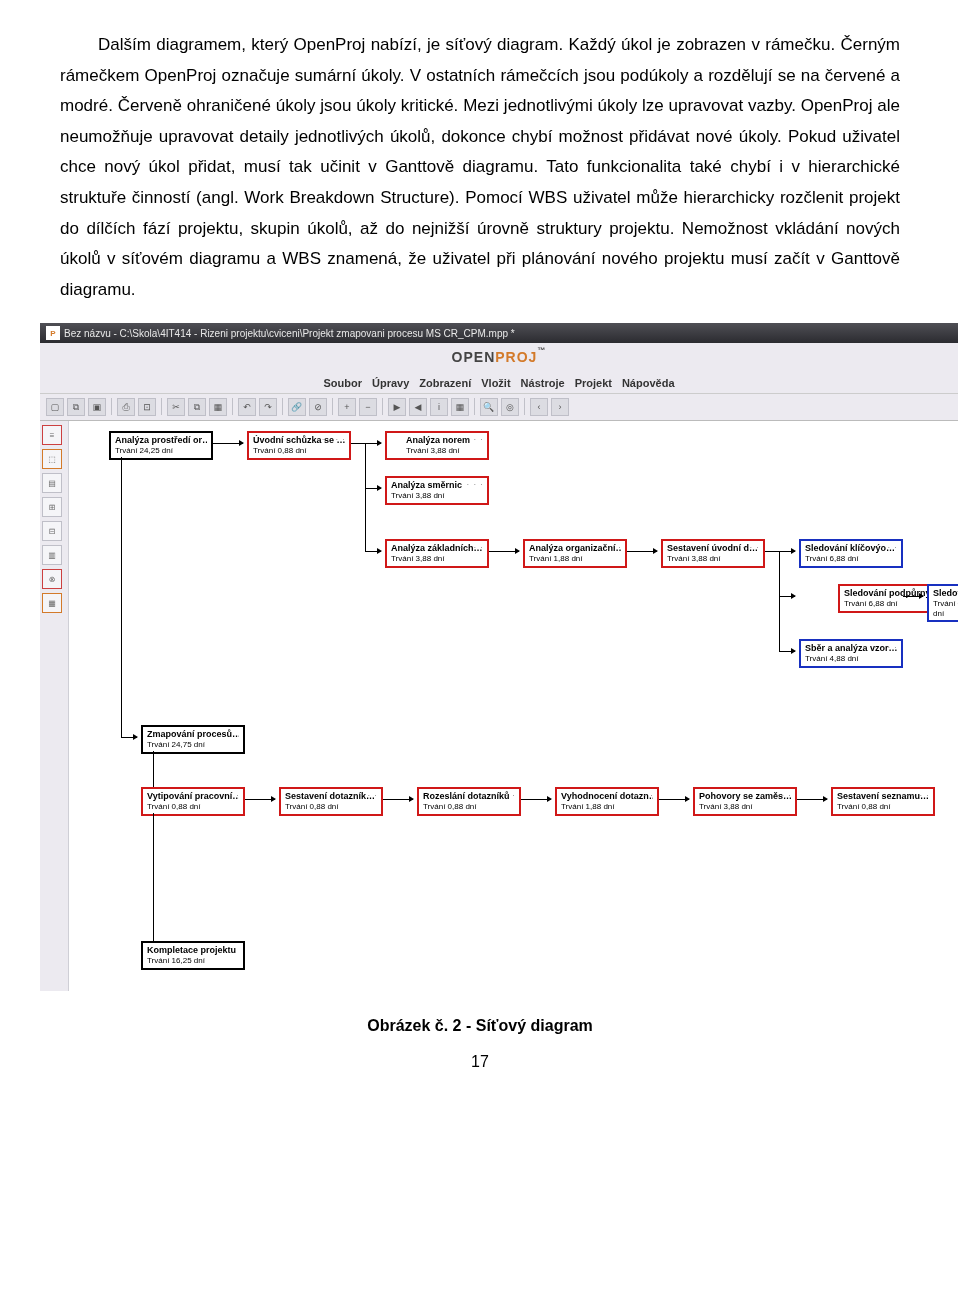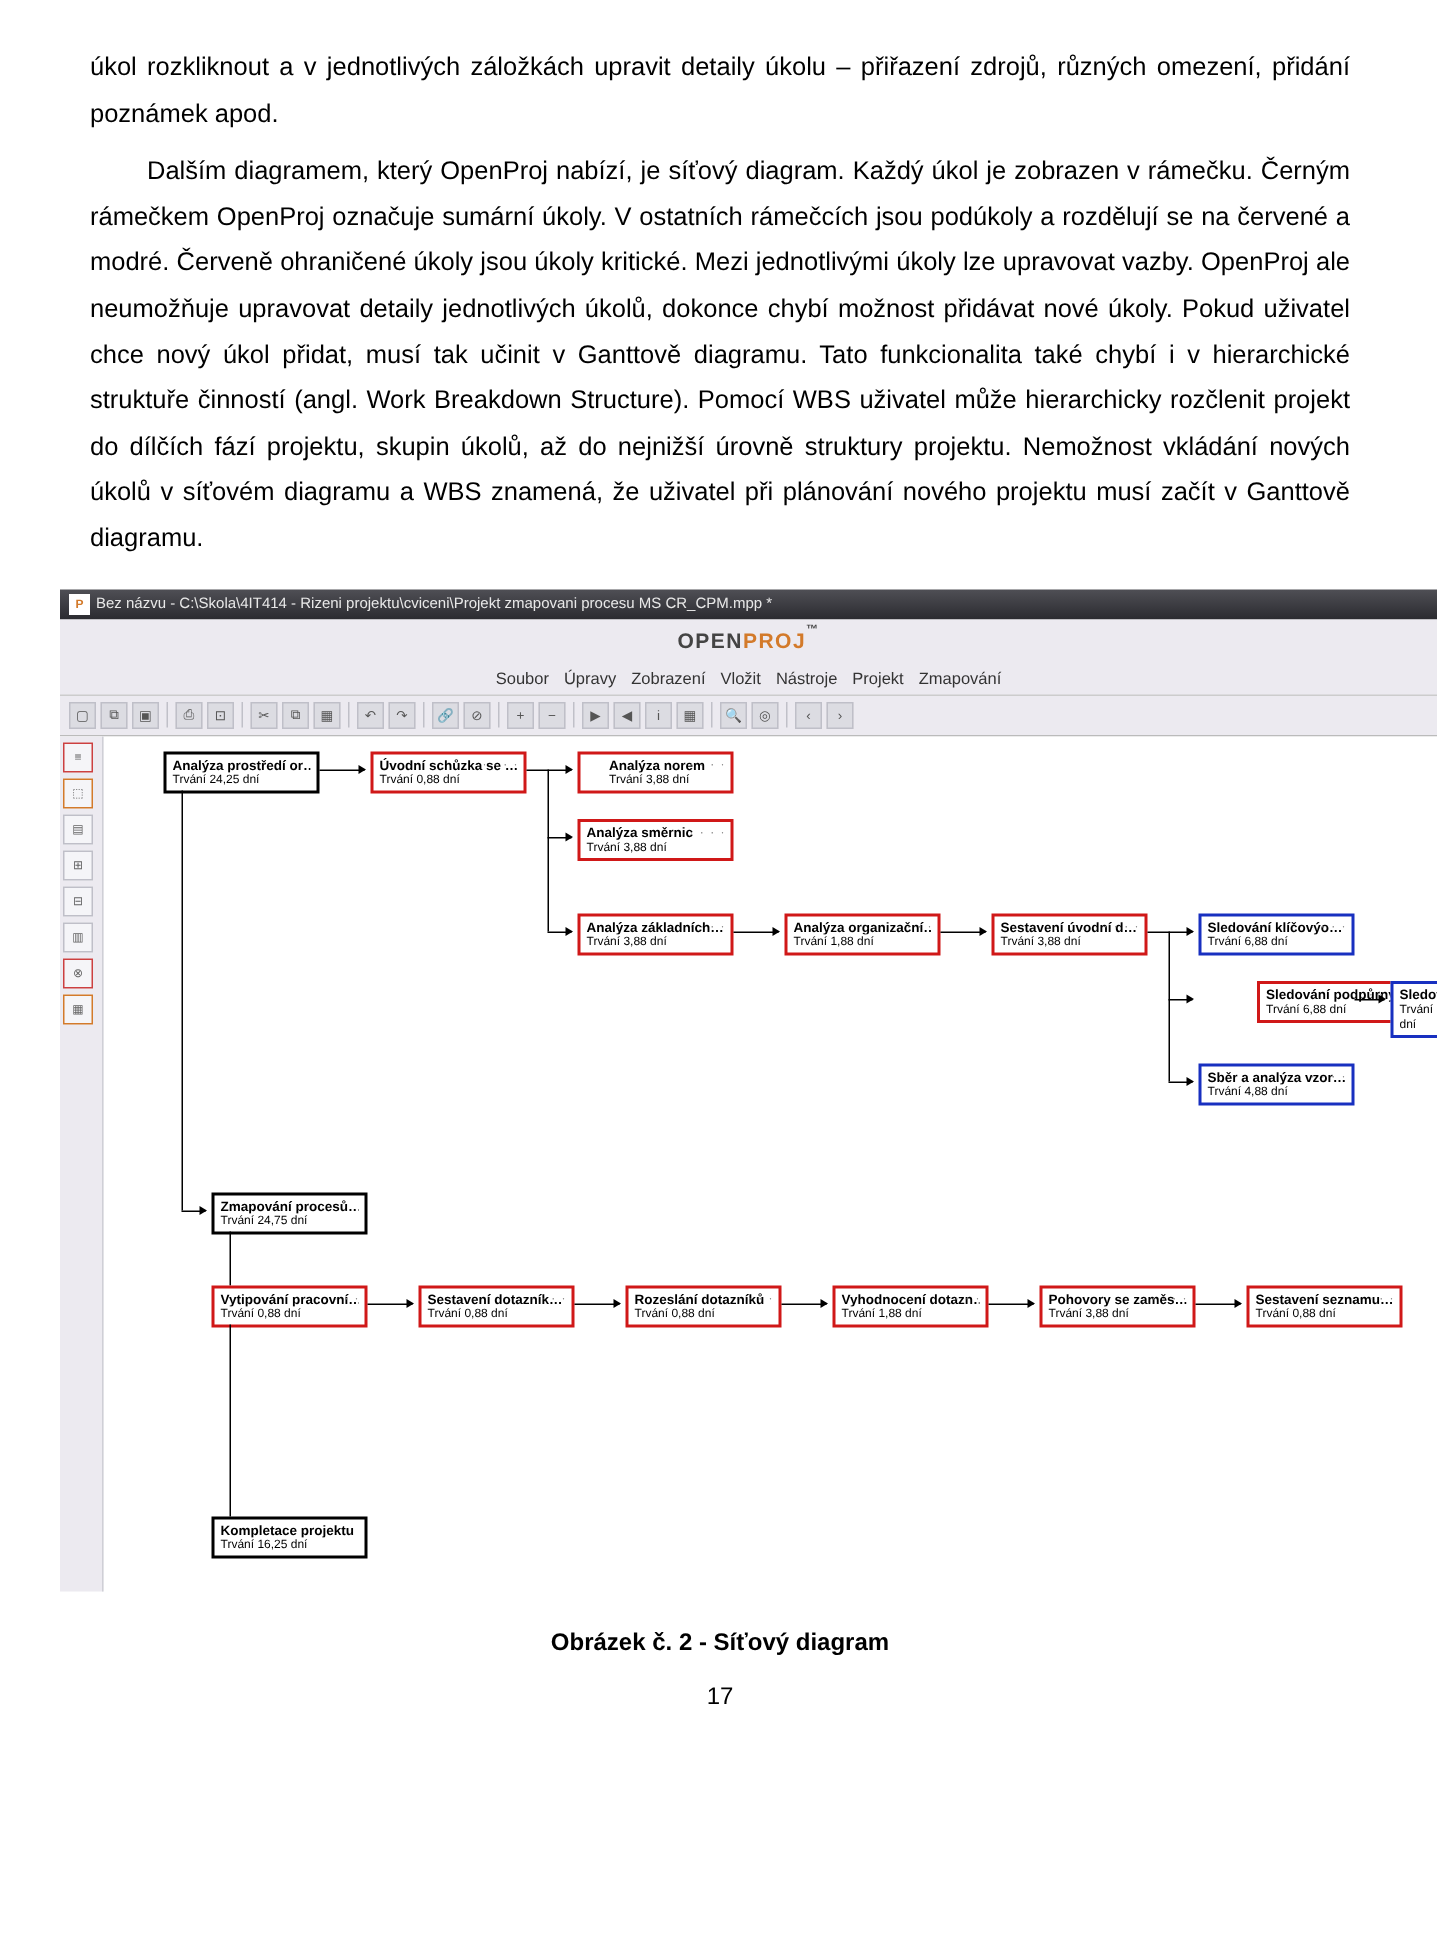--- a/index.html
+++ b/index.html
@@ -58,20 +58,21 @@
     letter-spacing: 1px;
     color: #444;
   }
   .logo .accent { color: #d37a2a; }
   .logo sup { font-size: 8px; position: relative; top: -4px; }
   .menu {
     display: flex;
     gap: 10px;
     font-size: 11px;
     color: #333;
+    font-weight: bold;
   }
   .menu span { cursor: default; }
   .toolbar {
     background: #eceaf0;
     padding: 4px 6px;
     display: flex;
     gap: 3px;
     border-bottom: 1px solid #bbb;
   }
   .tool-icon {
@@ -185,21 +186,20 @@
     font-size: 16px;
     margin-top: 18px;
   }
 </style>
 </head>
 <body>
 
 <div class="page">
 
   <div class="text-content">
-    <p>úkol rozkliknout a v jednotlivých záložkách upravit detaily úkolu – přiřazení zdrojů, různých omezení, přidání poznámek apod.</p>
     <p style="text-indent:38px;">Dalším diagramem, který OpenProj nabízí, je síťový diagram. Každý úkol je zobrazen v rámečku. Černým rámečkem OpenProj označuje sumární úkoly. V ostatních rámečcích jsou podúkoly a rozdělují se na červené a modré. Červeně ohraničené úkoly jsou úkoly kritické. Mezi jednotlivými úkoly lze upravovat vazby. OpenProj ale neumožňuje upravovat detaily jednotlivých úkolů, dokonce chybí možnost přidávat nové úkoly. Pokud uživatel chce nový úkol přidat, musí tak učinit v Ganttově diagramu. Tato funkcionalita také chybí i v hierarchické struktuře činností (angl. Work Breakdown Structure). Pomocí WBS uživatel může hierarchicky rozčlenit projekt do dílčích fází projektu, skupin úkolů, až do nejnižší úrovně struktury projektu. Nemožnost vkládání nových úkolů v síťovém diagramu a WBS znamená, že uživatel při plánování nového projektu musí začít v Ganttově diagramu.</p>
   </div>
 
   <div class="screenshot">
 
     <div class="titlebar">
       <span class="op-mini">P</span>
       <span>Bez názvu - C:\Skola\4IT414 - Rizeni projektu\cviceni\Projekt zmapovani procesu MS CR_CPM.mpp *</span>
     </div>
 
@@ -207,21 +207,21 @@
       <span class="logo">
         <span>OPEN</span><span class="accent">PROJ</span><sup>™</sup>
       </span>
       <div class="menu">
         <span>Soubor</span>
         <span>Úpravy</span>
         <span>Zobrazení</span>
         <span>Vložit</span>
         <span>Nástroje</span>
         <span>Projekt</span>
-        <span>Zmapování</span>
+        <span>Nápověda</span>
       </div>
     </div>
 
     <div class="toolbar">
       <span class="tool-icon">▢</span>
       <span class="tool-icon">⧉</span>
       <span class="tool-icon">▣</span>
       <span class="tool-sep"></span>
       <span class="tool-icon">⎙</span>
       <span class="tool-icon">⊡</span>

